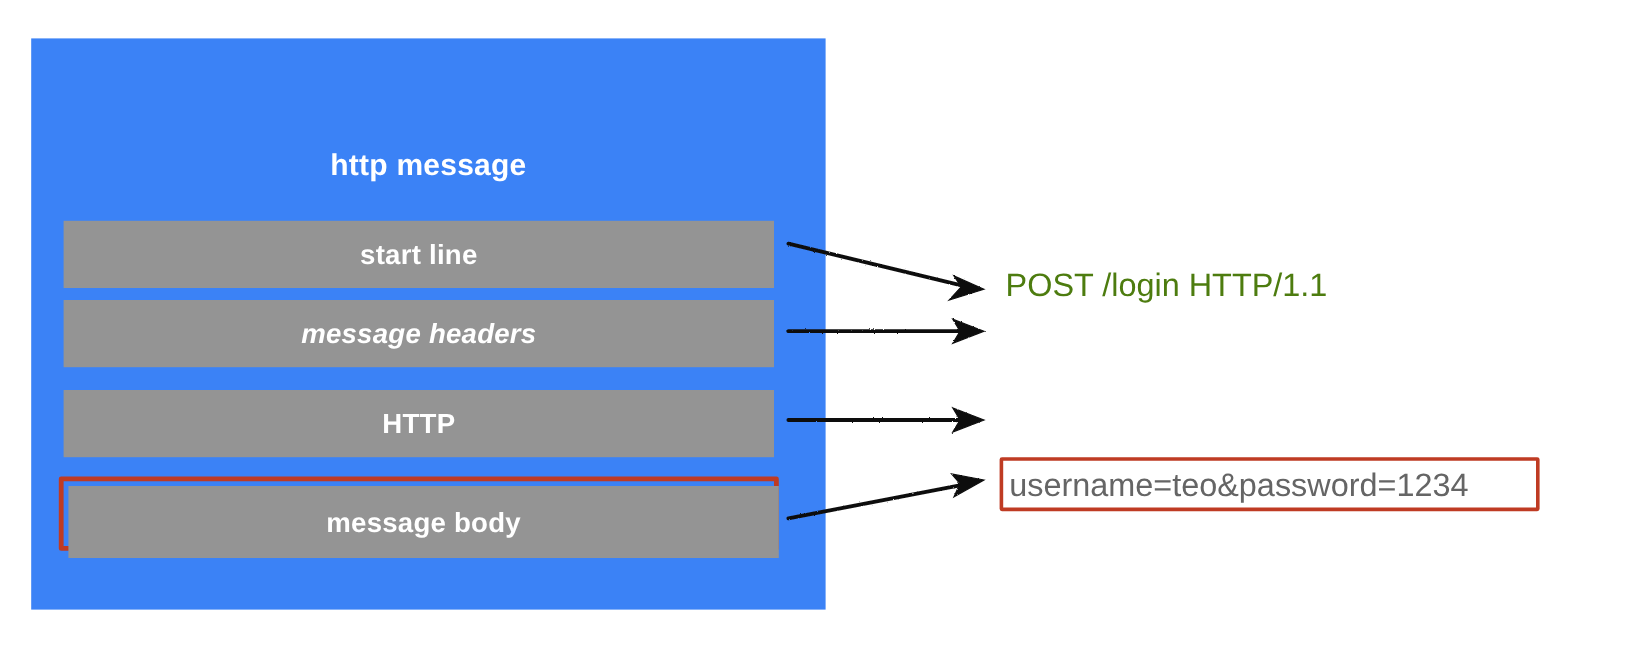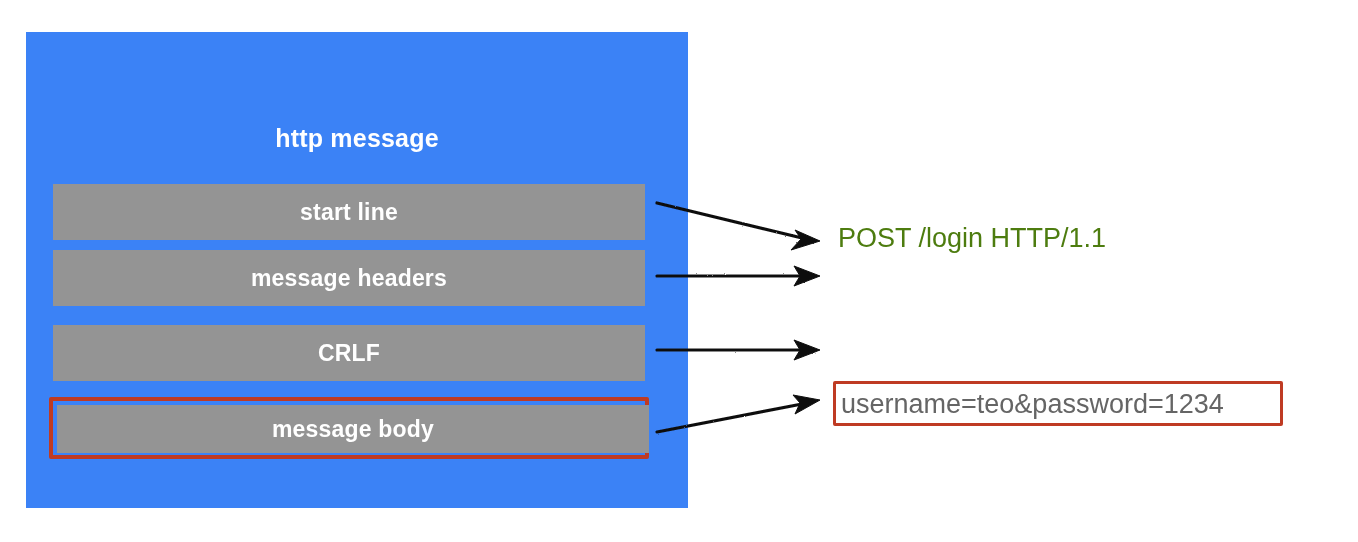--- a/index.html
+++ b/index.html
@@ -54,40 +54,40 @@
     font-size: 23px;
     font-weight: bold;
     display: flex;
     align-items: center;
     justify-content: center;
     letter-spacing: 0.2px;
     box-sizing: border-box;
   }
 
   .bar-startline     { top: 152px; height: 56px; }   
-  .bar-headers       { top: 218px; height: 56px; }   
+  .bar-headers       { top: 218px; height: 56px; font-style: italic; }   
   .bar-crlf          { top: 293px; height: 56px; }   
 
   
   .body-wrap {
     position: absolute;
     left: 23px;           
     top: 365px;           
     width: 600px;
     height: 62px;
     box-sizing: border-box;
     border: 4px solid #bf3b23;
     border-radius: 2px;
     padding: 3px;
   }
   .body-wrap .bar-inner {
     position: absolute;
     left: 4px; top: 4px;
     width: 592px;
-    height: 48px;
+    height: 60px;
     background: #949494;
     color: #ffffff;
     font-size: 23px;
     font-weight: bold;
     display: flex;
     align-items: center;
     justify-content: center;
     letter-spacing: 0.2px;
   }
 
@@ -138,21 +138,21 @@
 <div id="diagram-root">
 
   <div class="panel">
 
     <div class="panel-title">http message</div>
 
     <div class="bar bar-startline">start line</div>
 
     <div class="bar bar-headers">message headers</div>
 
-    <div class="bar bar-crlf">CRLF</div>
+    <div class="bar bar-crlf">HTTP</div>
 
     <div class="body-wrap">
       <div class="bar-inner">message body</div>
     </div>
 
   </div>
 
   <svg id="arrows" viewBox="0 0 1358 542">
     <defs>
       <filter id="rough">

